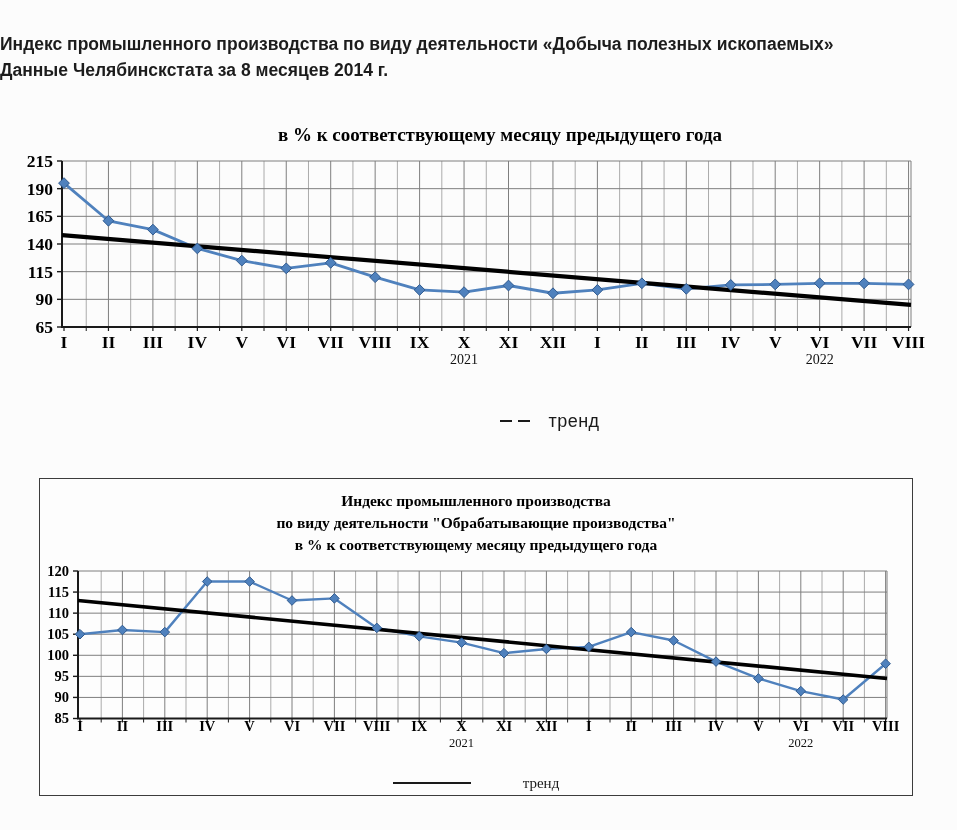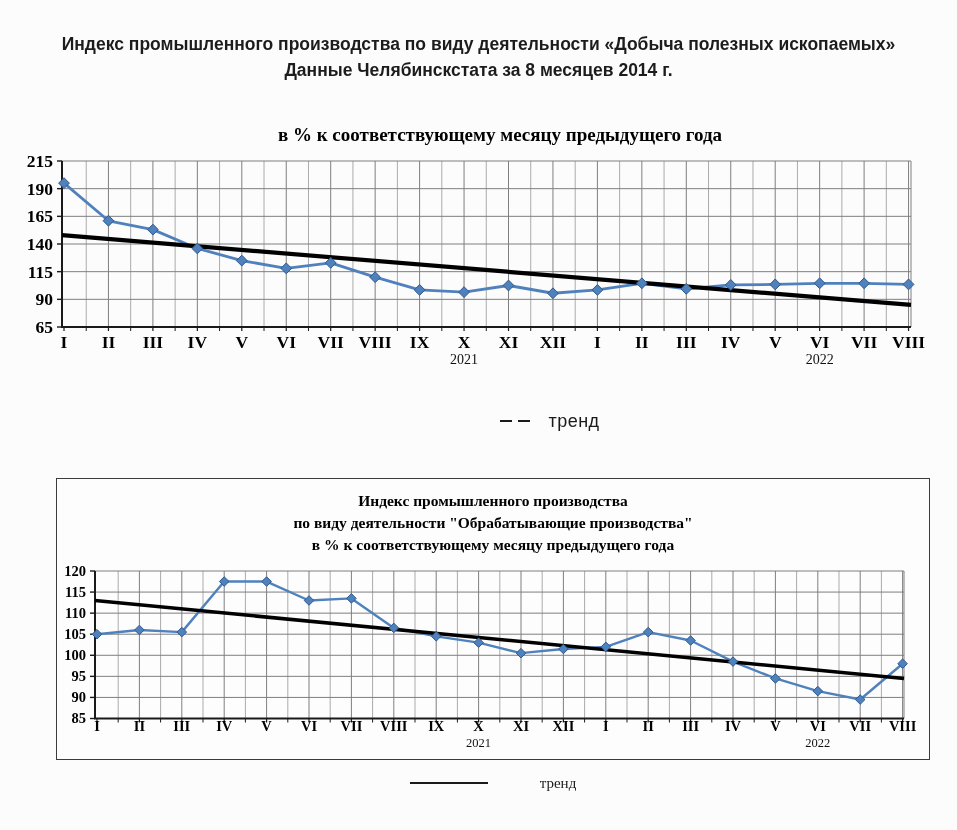--- a/index.html
+++ b/index.html
@@ -3,37 +3,37 @@
 <meta charset="utf-8">
 <style>
   html,body{margin:0;padding:0;background:#ffffff;}
   .page{
     position:relative;width:957px;height:830px;margin:0 auto;
     background:#fcfcfc;font-family:"Liberation Sans",sans-serif;color:#111;
     overflow:hidden;
   }
   .main-title{
     position:absolute;left:0;top:31px;width:957px;
-    text-align:center;font-size:17.5px;font-weight:600;line-height:26px;color:#1c1c1c;
+    font-size:17.5px;font-weight:600;line-height:26px;color:#1c1c1c;
   }
   .chart1-subtitle{
     position:absolute;left:40px;top:124px;width:920px;text-align:center;
     font-family:"Liberation Serif",serif;font-weight:bold;font-size:19px;color:#000;
   }
   .chart-svg{position:absolute;left:0;}
   #chart1-svg{top:150px;}
   .legend1{
     position:absolute;left:420px;top:406px;width:260px;height:30px;
     display:flex;align-items:center;justify-content:center;
   }
   .legend1 .dash{display:inline-block;width:12px;height:2.6px;background:#1a1a1a;margin-right:6px;}
   .legend1 .dash.last{margin-right:18px;}
   .legend1-text{font-size:18px;color:#1a1a1a;letter-spacing:0.5px;}
   .chart2-box{
-    position:absolute;left:56px;top:478px;width:874px;height:282px;
+    position:absolute;left:39px;top:478px;width:874px;height:318px;
     border:1.6px solid #3c3c3c;background:#fdfdfd;box-sizing:border-box;
   }
   .chart2-title{
     position:absolute;left:0;top:11px;width:100%;text-align:center;
     font-family:"Liberation Serif",serif;font-weight:bold;font-size:15.5px;line-height:22px;color:#000;
   }
   #chart2-svg{position:absolute;left:0;top:0;}
   .legend2{
     position:absolute;left:0;top:292px;width:100%;height:24px;
     display:flex;align-items:center;justify-content:center;

